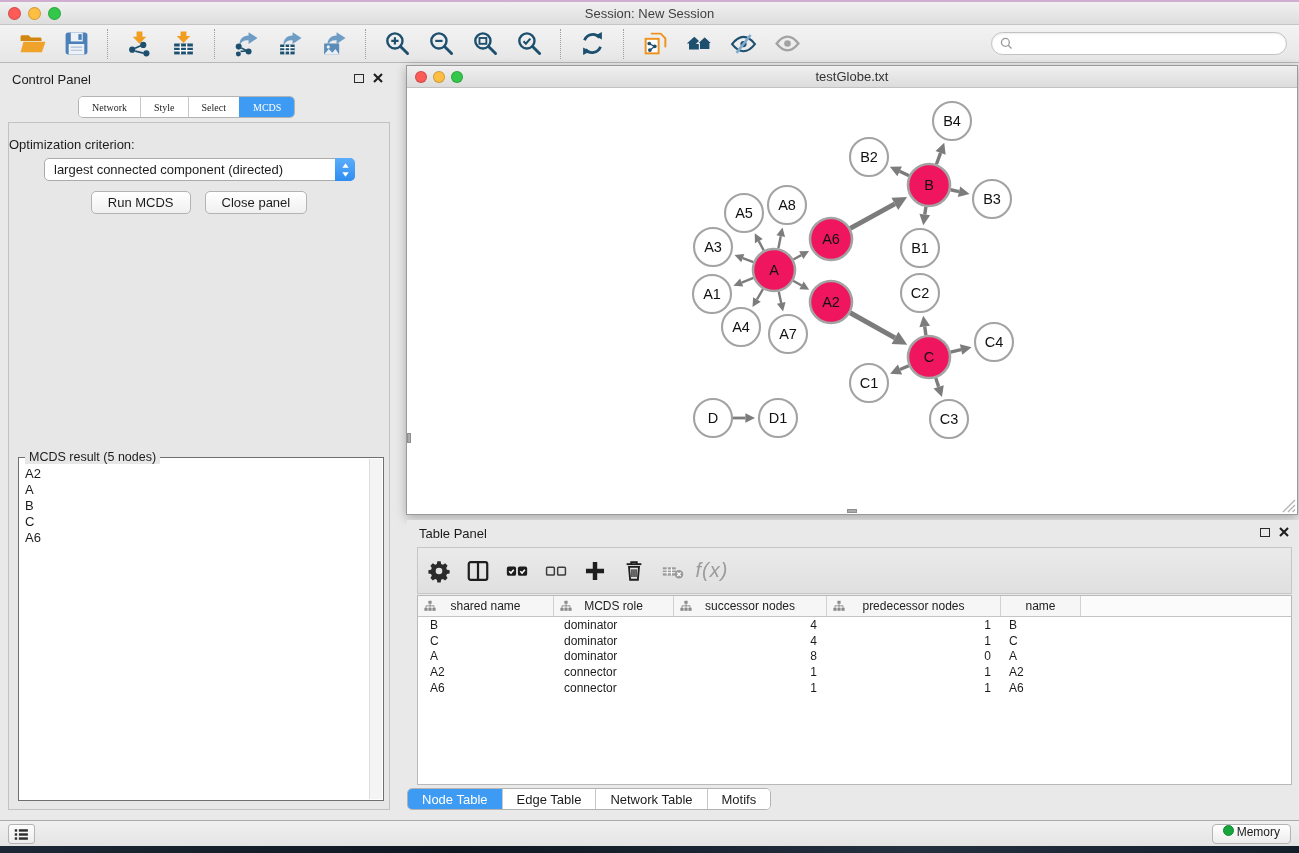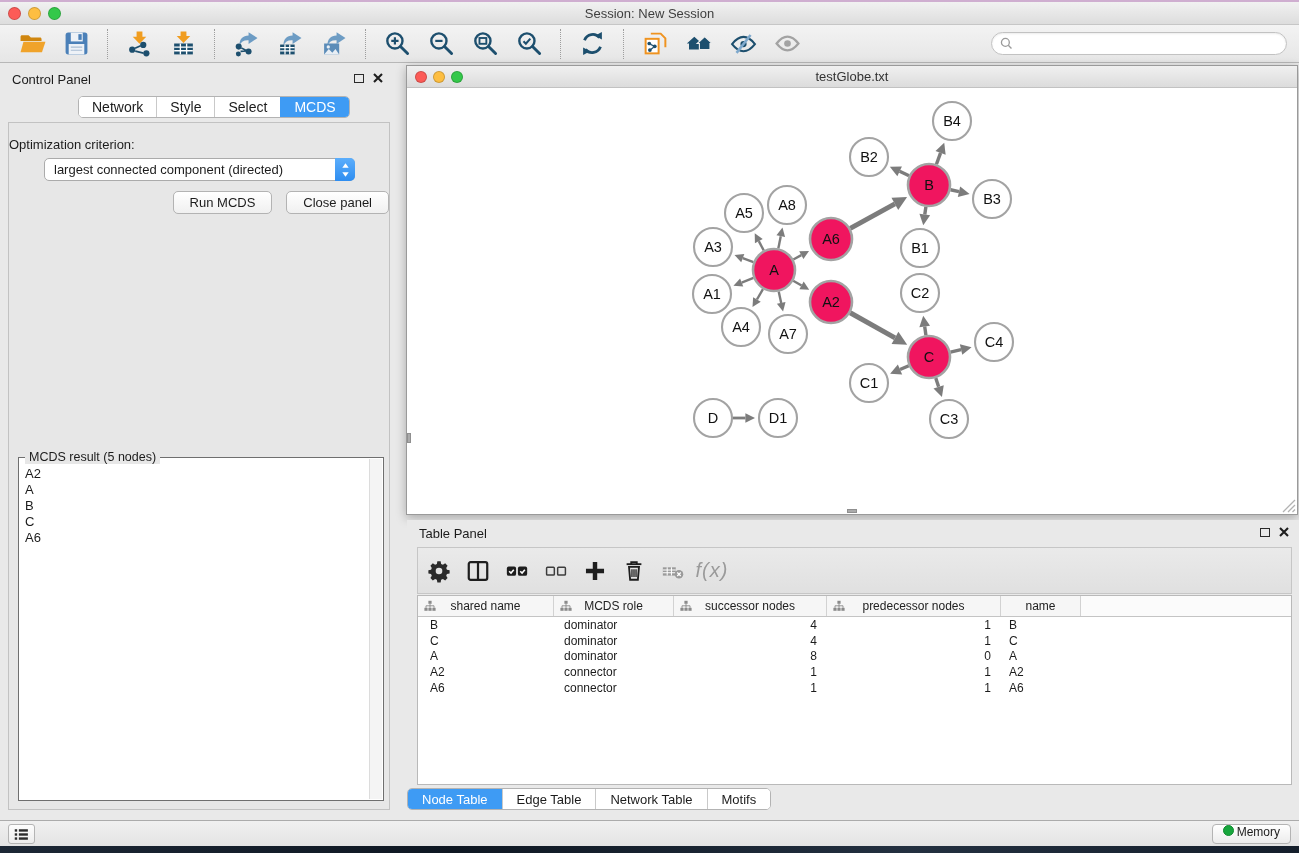--- a/index.html
+++ b/index.html
@@ -34,29 +34,29 @@
   .panel-title { font-size:13px; color:#1c1c1c; }
   .win-ctrls { position:absolute; display:flex; gap:9px; align-items:center; }
   .float-glyph { width:10px; height:9px; border:1.6px solid #2a2a2a; display:inline-block; }
   .close-glyph svg { width:10px; height:10px; display:block; }
 
   
   .control-panel { position:absolute; left:0; top:63px; width:397px; height:757px; background:#e9e9e9; }
   .cp-title { position:absolute; left:12px; top:9px; }
   .cp-ctrls { right:14px; top:10px; }
   .cp-tabs { position:absolute; left:78px; top:33px; display:flex; border:1px solid #b3b3b3; border-radius:5px; overflow:hidden; background:#fff; height:22px; }
-  .cp-tab { padding:8px 13px; font-size:14px; display:flex; align-items:center; background:#fff; border-left:1px solid #c9c9c9; cursor:pointer; }
+  .cp-tab { padding:8px 13px; font-size:10px; display:flex; align-items:center; background:#fff; border-left:1px solid #c9c9c9; cursor:pointer;font-family:Liberation Serif, serif; }
   .cp-tab:first-child { border-left:none; }
   .cp-tab.sel { background:#3e9bf4; color:#fff; border-left-color:#3e9bf4; }
   .cp-body { position:absolute; left:8px; right:7px; top:59px; bottom:10px; background:#e7e7e7; border:1px solid #c2c2c2; }
   .opt-label { position:absolute; top:14px; width:100%; text-align:left; font-size:13px; }
   .criterion { position:absolute; left:35px; right:34px; top:35px; height:23px; background:#fff; border:1px solid #ababab; border-radius:5px; display:flex; align-items:center; cursor:pointer; }
   .criterion .val { flex:1; font-size:13px; padding-left:9px; white-space:nowrap; }
   .criterion .stepper { width:20px; height:23px; margin:-1px -1px -1px 0; background:linear-gradient(#5caefc,#2e8df0); border-radius:0 5px 5px 0; display:flex; align-items:center; justify-content:center; }
-  .cp-buttons { position:absolute; top:68px; left:0; width:100%; display:flex; justify-content:flex-end; gap:14px; }
+  .cp-buttons { position:absolute; top:68px; left:0; width:100%; display:flex; justify-content:center; gap:14px; }
   .btn { height:23px; background:linear-gradient(#ffffff,#f0f0f0); border:1px solid #b3b3b3; border-radius:5px; font-size:13px; padding:0 16px; display:flex; align-items:center; cursor:pointer; }
   .result-box { position:absolute; left:9px; width:366px; top:334px; height:344px; border:1px solid #6f6f6f; background:#fff; }
   .result-legend { position:absolute; top:-8px; left:6px; background:#e7e7e7; padding:0 4px; font-size:12.5px; }
   .result-list { position:absolute; inset:1px 14px 1px 1px; padding:7px 0 0 5px; overflow:hidden; }
   .result-scroll { position:absolute; top:1px; bottom:1px; right:1px; width:13px; background:#f4f4f4; border-left:1px solid #dcdcdc; }
   .mcds-item { font-size:13px; line-height:16px; }
 
   
   .net-window { position:absolute; left:406px; top:65px; width:892px; height:450px; background:#fff;
     border:1px solid #9a9a9a; box-shadow:0 3px 10px rgba(0,0,0,.28); }

